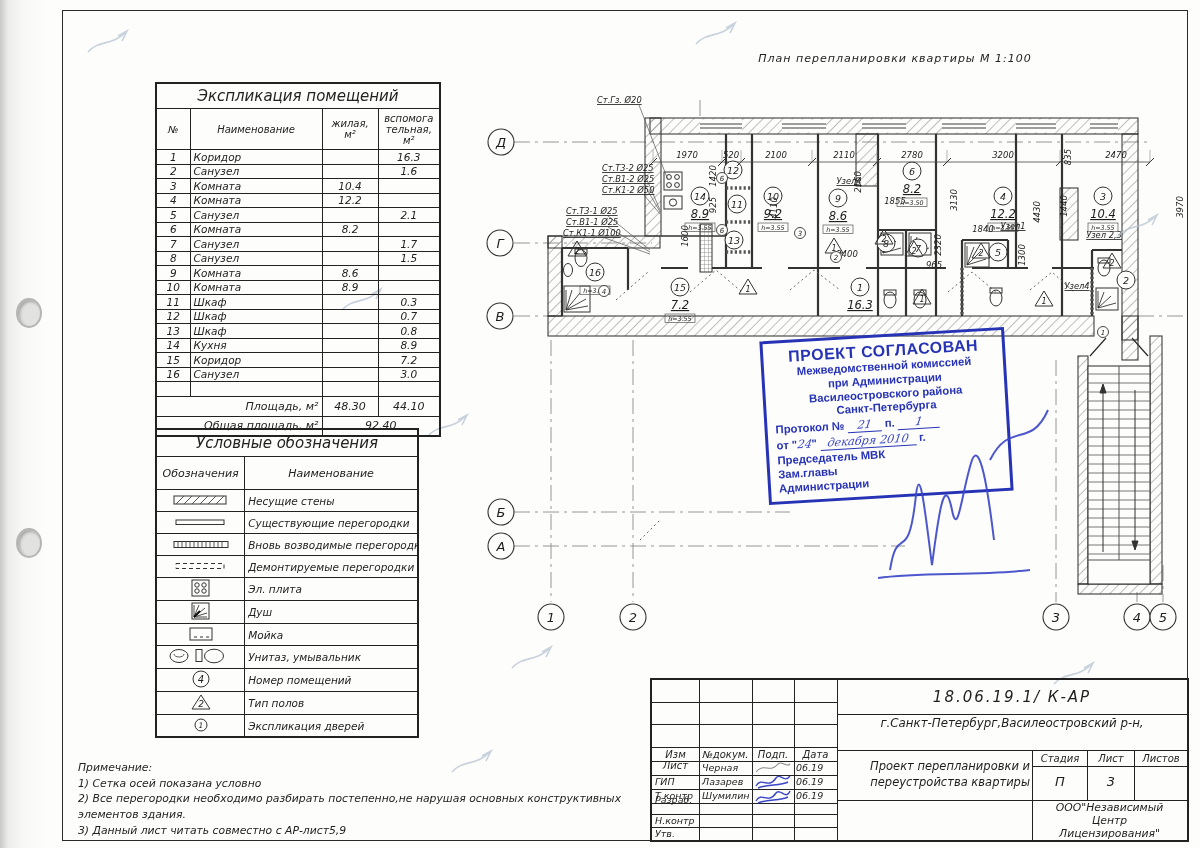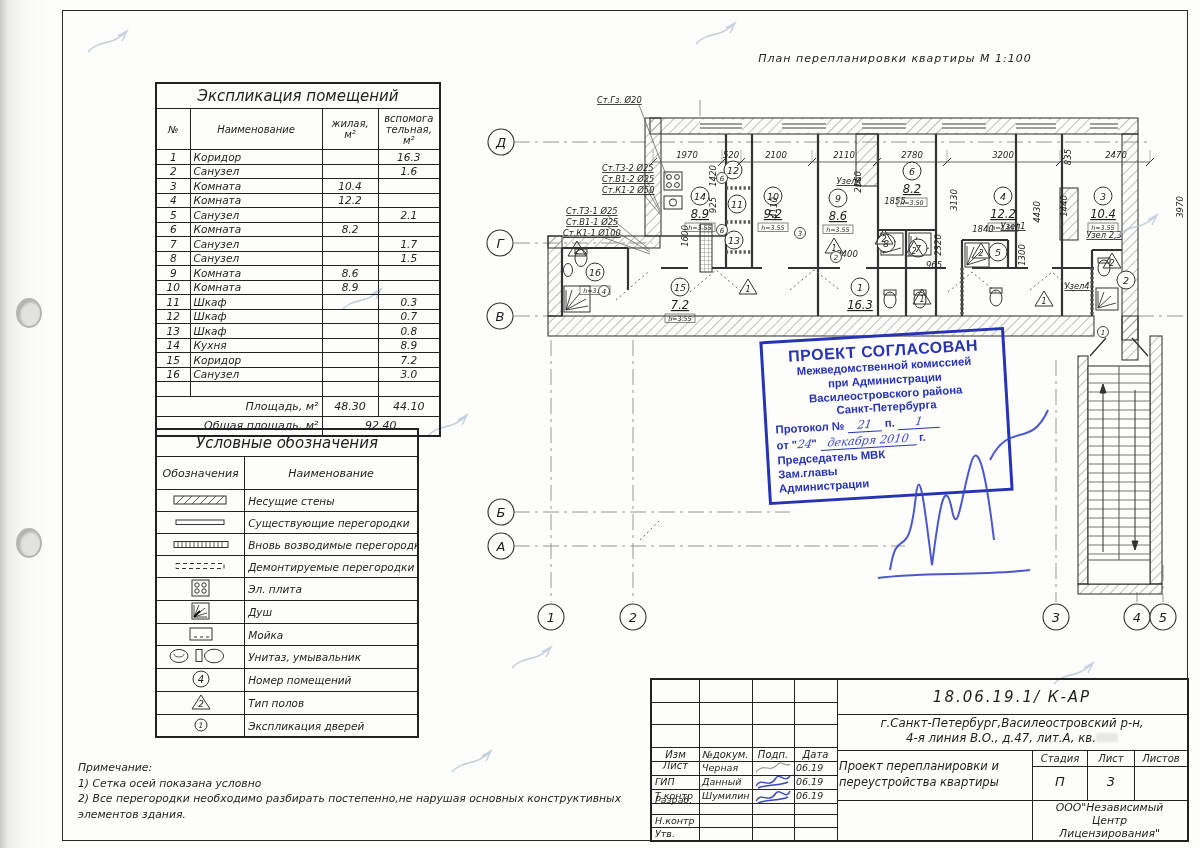--- a/index.html
+++ b/index.html
@@ -48,21 +48,21 @@
   #signature-svg{left:860px;top:400px;z-index:5;pointer-events:none;}
   
   #tblock{left:650px;top:678px;width:535px;height:160px;border:2px solid #222;z-index:2;background:transparent;}
   #tblock .vl{position:absolute;width:0;border-left:1px solid #222;}
   #tblock .hl{position:absolute;height:0;border-top:1px solid #222;}
   #tblock .cell{position:absolute;font-style:italic;color:#1e1e1e;}
   #tb-doc{left:185px;top:0;width:350px;height:34px;display:flex;align-items:center;justify-content:center;
      font-size:15px;letter-spacing:2px;}
   #tb-addr{left:187px;top:36px;width:346px;height:33px;text-align:center;font-size:11.8px;line-height:1.3;}
   #tb-proj{left:187px;top:72px;width:191px;height:46px;display:flex;align-items:center;justify-content:center;
-     text-align:left;font-size:11.5px;line-height:1.35;}
+     text-align:right;font-size:11.5px;line-height:1.35;}
   #tb-sheet-title{left:187px;top:121px;width:191px;height:38px;display:flex;align-items:center;justify-content:center;
      text-align:center;font-size:12.5px;line-height:1.3;}
   #tb-company{left:382px;top:121px;width:151px;height:38px;text-align:center;font-size:10.8px;line-height:1.2;padding-top:1px;}
   .tb-h{font-size:10px;text-align:center;}
   .tb-small{font-size:9.5px;}
   
   .swoosh{z-index:1;opacity:.75;}
 </style>
 </head>
 <body>
@@ -658,20 +658,21 @@
           <td class="it">Экспликация дверей</td>
         </tr>
       </tbody>
 </table>
 
 <div id="notes" class="abs it" style="z-index:2">
   <div>Примечание:</div>
   <div>
         <div>1) Сетка осей показана условно</div>
         <div>2) Все перегородки необходимо разбирать постепенно,не нарушая основных конструктивных элементов здания.</div>
+        <div>3) Данный лист читать совместно с АР-лист5,9</div>
       </div>
 </div>
 
 <div id="stamp" class="abs">
   <div class="t1">ПРОЕКТ СОГЛАСОВАН</div>
   <div>
         <div class="bl">Межведомственной комиссией</div>
         <div class="bl">при Администрации</div>
         <div class="bl">Василеостровского района</div>
         <div class="bl">Санкт-Петербурга</div>
@@ -727,21 +728,21 @@
 
   <div class="cell tb-h" style="left:0;top:69px;width:47px">Изм Лист</div>
   <div class="cell tb-h" style="left:47px;top:69px;width:53px">№докум.</div>
   <div class="cell tb-h" style="left:100px;top:69px;width:42px">Подп.</div>
   <div class="cell tb-h" style="left:142px;top:69px;width:43px">Дата</div>
   <div>
         <div class="cell tb-small it" style="left: 3px; top: 82px; width: 44px; margin-top: 32px;">Разраб.</div>
         <div class="cell tb-small it" style="left: 50px; top: 82px; width: 50px;">Черная</div>
         <div class="cell tb-small it" style="left: 144px; top: 82px; width: 40px;">06.19</div>
         <div class="cell tb-small it" style="left: 3px; top: 96px; width: 44px;">ГИП</div>
-        <div class="cell tb-small it" style="left: 50px; top: 96px; width: 50px;">Данный</div>
+        <div class="cell tb-small it" style="left: 50px; top: 96px; width: 50px;">Лазарев</div>
         <div class="cell tb-small it" style="left: 144px; top: 96px; width: 40px;">06.19</div>
         <div class="cell tb-small it" style="left: 3px; top: 110px; width: 44px;">Т.контр</div>
         <div class="cell tb-small it" style="left: 50px; top: 110px; width: 50px;">Шумилин</div>
         <div class="cell tb-small it" style="left: 144px; top: 110px; width: 40px;">06.19</div>
         <div class="cell tb-small it" style="left: 3px; top: 135px; width: 44px;">Н.контр</div>
         <div class="cell tb-small it" style="left: 50px; top: 135px; width: 50px;"></div>
         <div class="cell tb-small it" style="left: 144px; top: 135px; width: 40px;"></div>
         <div class="cell tb-small it" style="left: 3px; top: 148px; width: 44px;">Утв.</div>
         <div class="cell tb-small it" style="left: 50px; top: 148px; width: 50px;"></div>
         <div class="cell tb-small it" style="left: 144px; top: 148px; width: 40px;"></div>
@@ -749,21 +750,20 @@
 
   <svg class="abs" style="left:100px;top:80px" width="42" height="46">
     <path d="M4,12 C12,2 18,14 26,4 C30,0 34,8 38,4" stroke="#8a8a8a" stroke-width="1.1" fill="none"></path>
     <path d="M4,26 C10,16 16,30 24,18 C28,12 32,24 38,16 M6,28 C16,24 28,26 36,22" stroke="#3a46c8" stroke-width="1.4" fill="none"></path>
     <path d="M4,41 C10,31 16,45 24,33 C28,27 34,41 38,31 M6,43 C16,39 28,41 36,37" stroke="#3a46c8" stroke-width="1.4" fill="none"></path>
   </svg>
 
   <div id="tb-doc" class="cell">18.06.19.1/ К-АР</div>
   <div id="tb-addr" class="cell">
     <div>г.Санкт-Петербург,Василеостровский р-н,</div>
-    <div><span>4-я линия В.О., д.47, лит.А, кв.</span><span style="display:inline-block;width:22px;height:9px;background:#e7e7e3;filter:blur(1px)"></span></div>
   </div>
   <div id="tb-proj" class="cell">Проект перепланировки и переустройства квартиры</div>
   <div class="cell tb-h" style="left:381px;top:73px;width:54px">Стадия</div>
   <div class="cell tb-h" style="left:436px;top:73px;width:46px">Лист</div>
   <div class="cell tb-h" style="left:483px;top:73px;width:52px">Листов</div>
   <div class="cell" style="left:381px;top:94px;width:54px;text-align:center;font-size:13px">П</div>
   <div class="cell" style="left:436px;top:94px;width:46px;text-align:center;font-size:13px">3</div>
   <div class="cell" style="left:483px;top:94px;width:52px;text-align:center;font-size:13px"></div>
   <div id="tb-company" class="cell">
         <div>ООО"Независимый</div>

